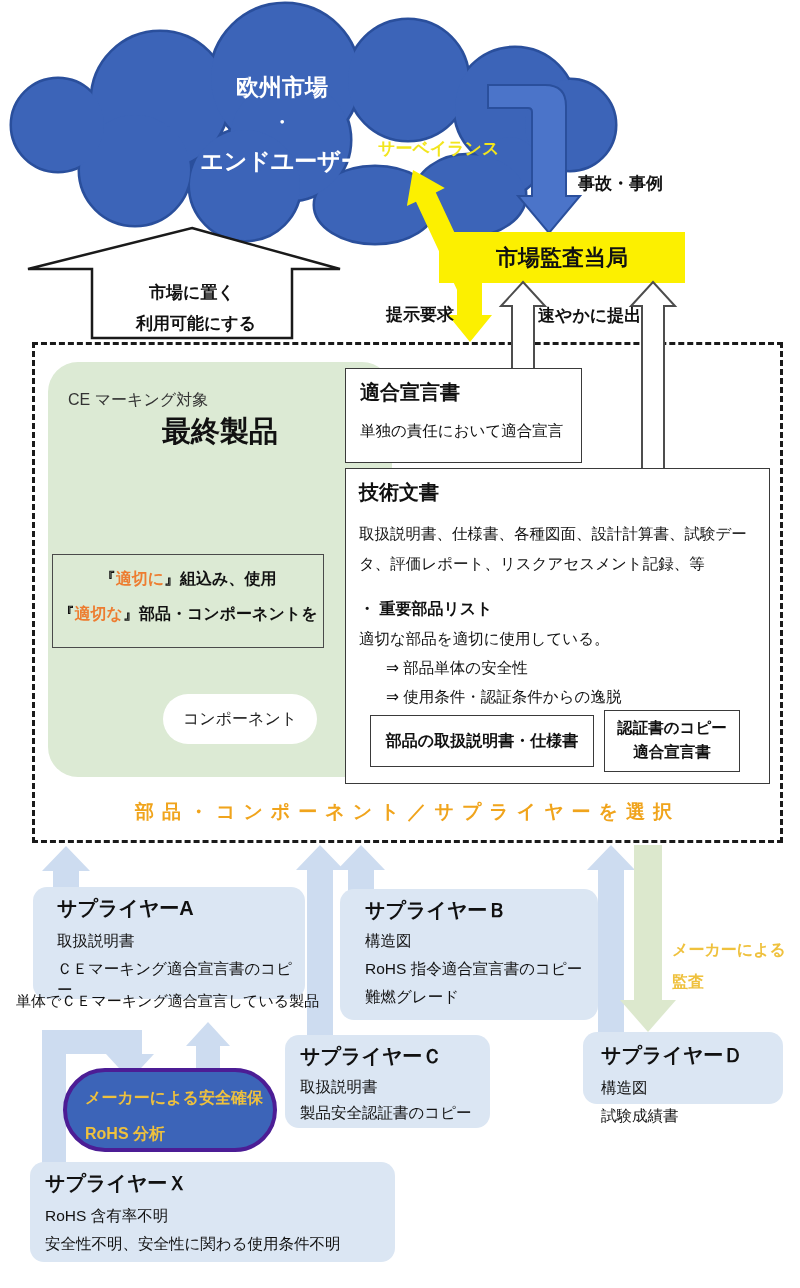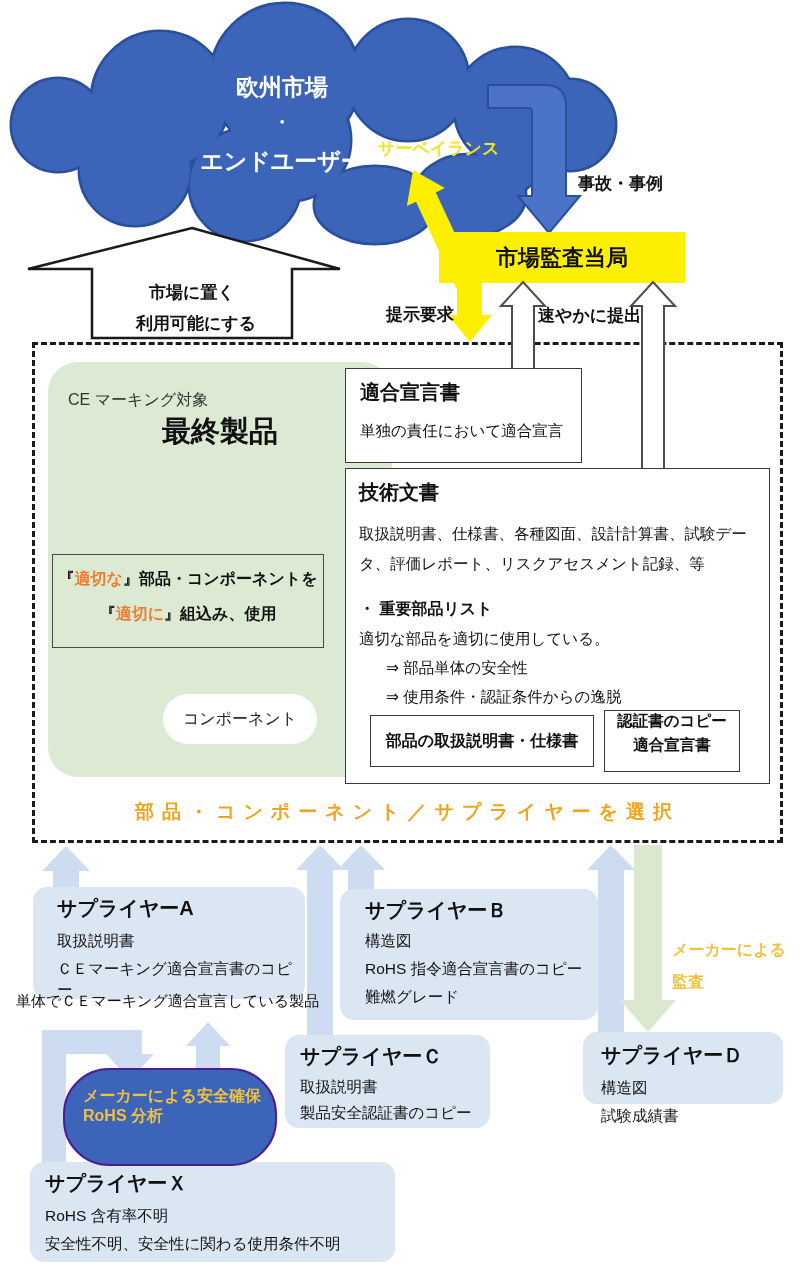--- a/index.html
+++ b/index.html
@@ -34,22 +34,22 @@
              font-weight:bold;font-size:16px;text-align:center;background:#fff;}
   
   .selection{position:absolute;left:32px;top:799px;width:751px;text-align:center;
              color:#f0a41c;font-weight:bold;font-size:19px;letter-spacing:0.42em;}
   
   .sbox{position:absolute;background:#dbe6f3;border-radius:14px;}
   .sbox .ttl{position:absolute;font-size:20px;font-weight:bold;}
   .sline{position:absolute;font-size:15.5px;}
   .caption{position:absolute;font-size:15px;color:#111;}
   .gold{color:#efc13d;font-weight:600;font-size:16px;}
-  .ellipse{position:absolute;left:63px;top:1068px;width:214px;height:98px;
-           background:#3c64b8;border:2px solid #4c1d95;border-radius:46px;box-sizing:border-box;}
+  .ellipse{position:absolute;left:63px;top:1068px;width:214px;height:84px;
+           background:#3c64b8;border:4px solid #4c1d95;border-radius:46px;box-sizing:border-box;}
 </style>
 </head>
 <body>
 
 <div id="canvas">
 
   <div class="dashed-frame"></div>
 
   <svg width="800" height="1288" viewBox="0 0 800 1288">
 
@@ -122,41 +122,41 @@
 
   <div class="abs blk-label" style="left:386px;top:303px;">提示要求</div>
   <div class="abs blk-label" style="left:538px;top:304px;">速やかに提出</div>
   <div class="abs blk-label" style="left:92px;top:281px;width:200px;text-align:center;">市場に置く</div>
   <div class="abs blk-label" style="left:92px;top:312px;width:208px;text-align:center;">利用可能にする</div>
 
   <div class="green-box">
     <div class="abs" style="left:20px;top:28px;font-size:16px;color:#333;">CE マーキング対象</div>
     <div class="abs b" style="left:0;top:50px;width:100%;text-align:center;font-size:29px;">最終製品</div>
     <div class="proper-box">
+      <div style="margin-top:14px;"><span>『</span><span class="em">適切に</span><span>』組込み、使用</span></div>
       <div style="margin-top:14px;"><span>『</span><span class="em">適切な</span><span>』部品・コンポーネントを</span></div>
-      <div style="margin-top:14px;"><span>『</span><span class="em">適切に</span><span>』組込み、使用</span></div>
     </div>
     <div class="pill" style="left:115px;top:332px;width:154px;height:50px;line-height:50px;">コンポーネント</div>
   </div>
 
   <div class="wbox" style="left:345px;top:368px;width:237px;height:95px;">
     <div class="ttl" style="left:14px;top:10px;">適合宣言書</div>
     <div class="abs small-txt" style="left:14px;top:52px;">単独の責任において適合宣言</div>
   </div>
 
   <div class="wbox" style="left:345px;top:468px;width:425px;height:316px;">
     <div class="ttl" style="left:13px;top:10px;">技術文書</div>
     <div class="abs small-txt" style="left:13px;top:50px;width:398px;line-height:30px;">取扱説明書、仕様書、各種図面、設計計算書、試験データ、評価レポート、リスクアセスメント記録、等</div>
     <div class="abs b" style="left:13px;top:130px;font-size:16px;">・ 重要部品リスト</div>
     <div class="abs small-txt" style="left:13px;top:160px;">適切な部品を適切に使用している。</div>
     <div class="abs small-txt" style="left:40px;top:189px;">⇒ 部品単体の安全性</div>
     <div class="abs small-txt" style="left:40px;top:218px;">⇒ 使用条件・認証条件からの逸脱</div>
     <div class="inner-box" style="left:24px;top:246px;width:224px;height:52px;line-height:50px;">部品の取扱説明書・仕様書</div>
     <div class="inner-box" style="left:258px;top:241px;width:136px;height:62px;font-size:15.5px;">
-      <div style="">認証書のコピー</div>
+      <div style="margin-top:7px;">認証書のコピー</div>
       <div style="margin-top:3px;">適合宣言書</div>
     </div>
   </div>
 
   <div class="selection">部品・コンポーネント／サプライヤーを選択</div>
 
   <div class="sbox" style="left:33px;top:887px;width:272px;height:112px;">
     <div class="ttl" style="left:24px;top:8px;">サプライヤーA</div>
     <div class="sline" style="left:24px;top:44px;">取扱説明書</div>
     <div class="sline" style="left:24px;top:72px;">ＣＥマーキング適合宣言書のコピー</div>
@@ -186,16 +186,16 @@
     <div class="ttl" style="left:15px;top:8px;">サプライヤーＸ</div>
     <div class="sline" style="left:15px;top:44px;">RoHS 含有率不明</div>
     <div class="sline" style="left:15px;top:72px;">安全性不明、安全性に関わる使用条件不明</div>
   </div>
 
   <div class="abs gold" style="left:672px;top:940px;">メーカーによる</div>
   <div class="abs gold" style="left:672px;top:972px;">監査</div>
 
   <div class="ellipse">
     <div class="abs gold" style="left:18px;top:16px;">メーカーによる安全確保</div>
-    <div class="abs gold" style="left:18px;top:36px;">RoHS 分析</div>
+    <div class="abs gold" style="left:18px;top:52px;">RoHS 分析</div>
   </div>
 
 </div>
 
 </body></html>

